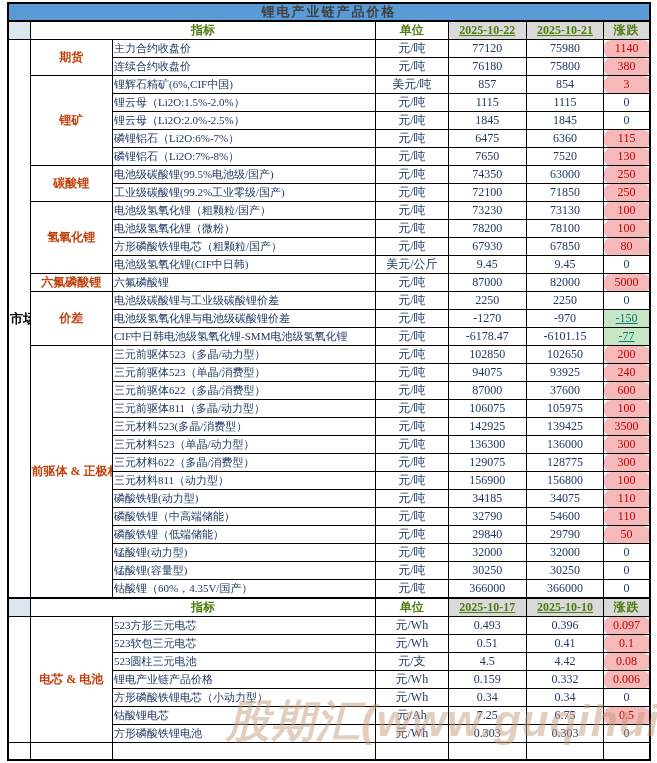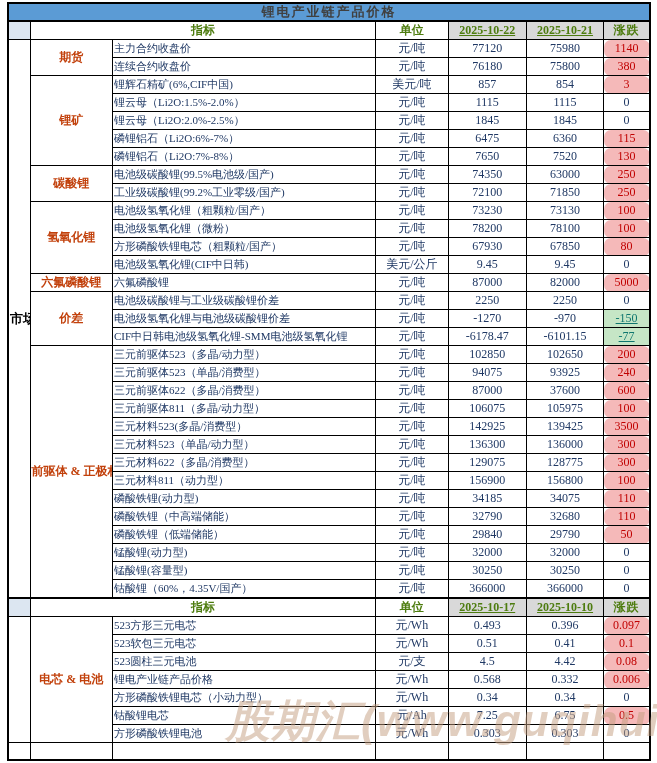--- a/index.html
+++ b/index.html
@@ -267,21 +267,21 @@
             <td class="ind-cell">磷酸铁锂(动力型)</td>
             <td class="unit-cell">元/吨</td>
             <td class="val-cell">34185</td>
             <td class="val-cell">34075</td>
             <td class="chg-cell up">110</td>
           </tr>
           <tr class="data-row">
             <td class="ind-cell">磷酸铁锂（中高端储能）</td>
             <td class="unit-cell">元/吨</td>
             <td class="val-cell">32790</td>
-            <td class="val-cell">32680</td>
+            <td class="val-cell">54600</td>
             <td class="chg-cell up">110</td>
           </tr>
           <tr class="data-row">
             <td class="ind-cell">磷酸铁锂（低端储能）</td>
             <td class="unit-cell">元/吨</td>
             <td class="val-cell">29840</td>
             <td class="val-cell">29790</td>
             <td class="chg-cell up">50</td>
           </tr>
           <tr class="data-row">
@@ -347,21 +347,21 @@
           <tr class="data-row">
             <td class="ind-cell">523圆柱三元电池</td>
             <td class="unit-cell">元/支</td>
             <td class="val-cell">4.5</td>
             <td class="val-cell">4.42</td>
             <td class="chg-cell up">0.08</td>
           </tr>
           <tr class="data-row">
             <td class="ind-cell">锂电产业链产品价格</td>
             <td class="unit-cell">元/Wh</td>
-            <td class="val-cell">0.568</td>
+            <td class="val-cell">0.159</td>
             <td class="val-cell">0.332</td>
             <td class="chg-cell up">0.006</td>
           </tr>
           <tr class="data-row">
             <td class="ind-cell">方形磷酸铁锂电芯（小动力型）</td>
             <td class="unit-cell">元/Wh</td>
             <td class="val-cell">0.34</td>
             <td class="val-cell">0.34</td>
             <td class="chg-cell flat">0</td>
           </tr>

